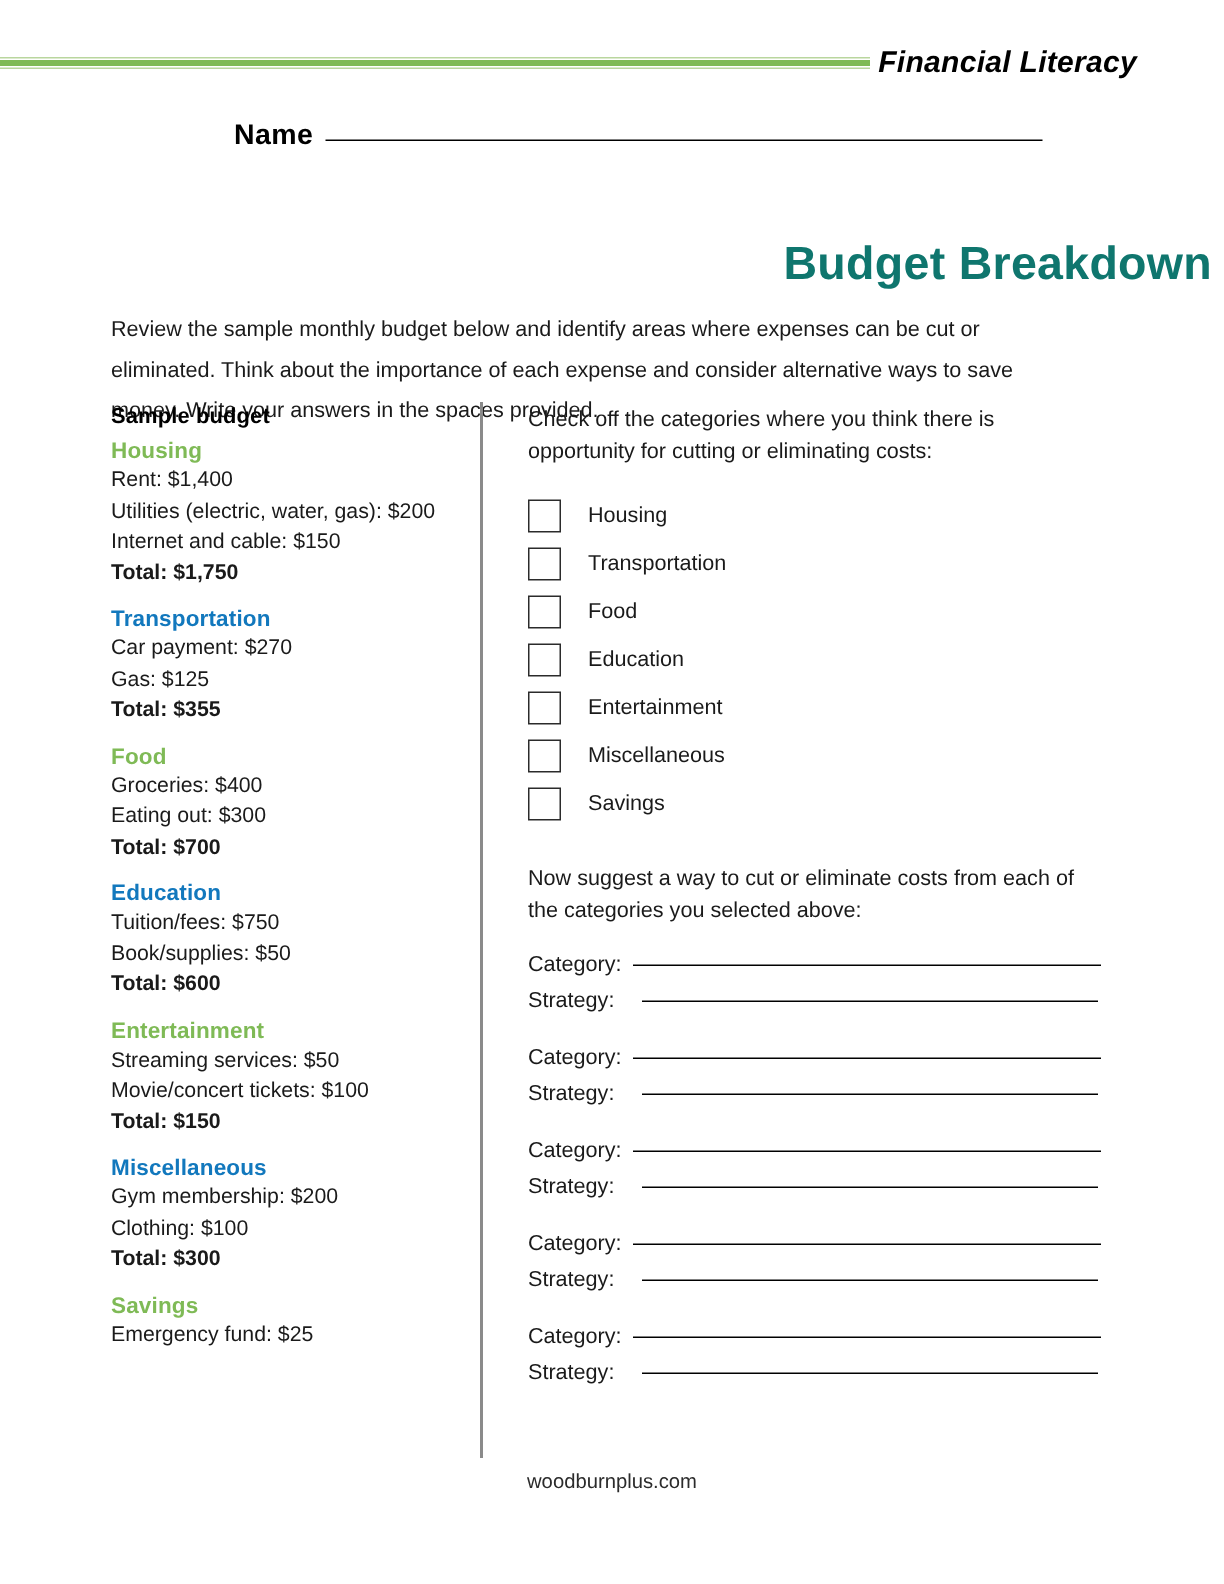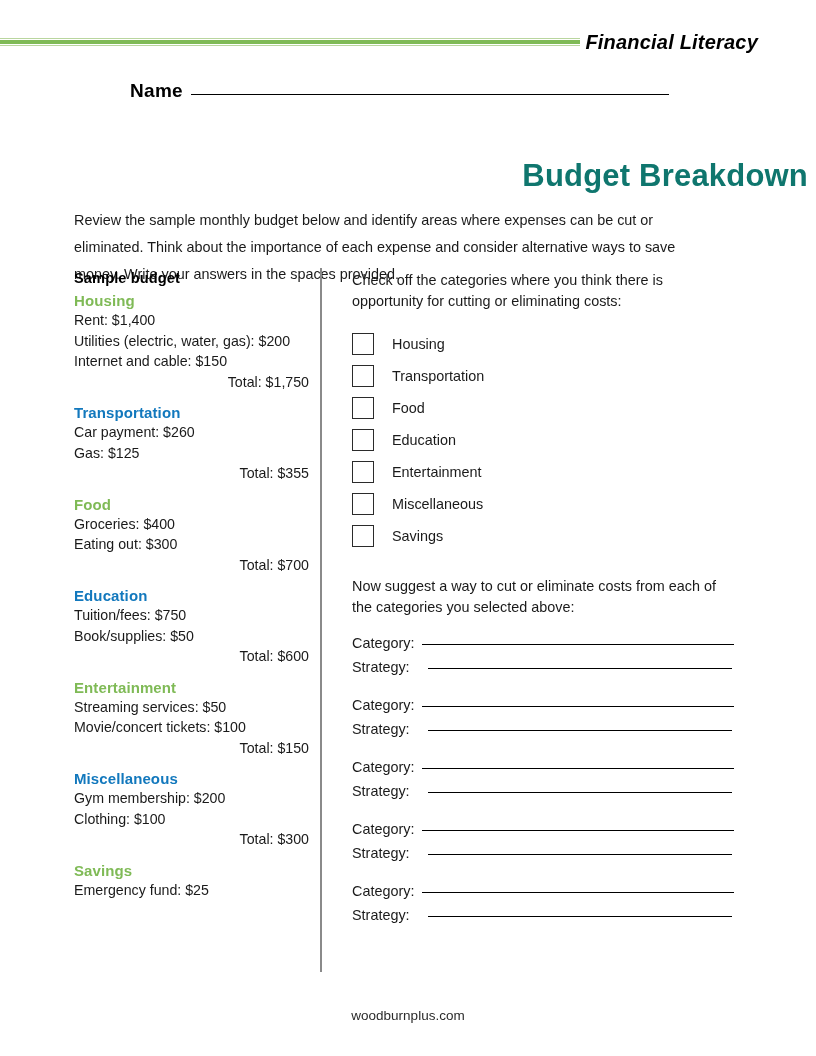--- a/index.html
+++ b/index.html
@@ -50,21 +50,21 @@
     font-weight: bold;
     font-style: italic;
     letter-spacing: 0.2px;
     color: #000000;
     white-space: nowrap;
   }
 
   
   .name-row {
     position: absolute;
-    left: 130px;
+    left: 156px;
     top: 80px;
     display: flex;
     align-items: baseline;
     justify-content: space-between;
   }
   .name-label {
     font-size: 19px;
     font-weight: bold;
     color: #000;
     letter-spacing: 0.3px;
@@ -136,23 +136,22 @@
   .group-name.green { color: #7fba56; }
   .group-name.blue { color: #1278bd; }
   .budget-item {
     font-size: 14.2px;
     line-height: 20.5px;
     color: #1a1a1a;
   }
   .budget-total {
     font-size: 14.2px;
     line-height: 20.5px;
-    font-weight: normal;
-    color: #1a1a1a;
-    text-align: right;
+    font-weight: bold;
+    color: #1a1a1a;
   }
 
   
   .right-col {
     position: absolute;
     left: 352px;
     top: 270px;
     width: 382px;
   }
   .prompt-text {
@@ -209,21 +208,21 @@
   }
   .answer-row.category .answer-label { width: 66px; }
   .answer-row.strategy .answer-label { width: 66px; }
   .answer-row.category .answer-line { margin-left: 4px; margin-right: 0px; }
   .answer-row.strategy .answer-line { margin-left: 10px; margin-right: 2px; }
 
   
   .footer {
     position: absolute;
     left: 0;
-    top: 1008px;
+    top: 980px;
     width: 816px;
     text-align: center;
     font-size: 13.5px;
     color: #2b2b2b;
   }
 </style>
 </head>
 <body>
 
 <div class="header-rule-wrap">
@@ -249,21 +248,21 @@
   <div id="budget-groups">
       <div class="budget-group">
         <div class="group-name green">Housing</div>
         <div class="budget-item">Rent: $1,400</div>
         <div class="budget-item">Utilities (electric, water, gas): $200</div>
         <div class="budget-item">Internet and cable: $150</div>
         <div class="budget-total">Total: $1,750</div>
       </div>
       <div class="budget-group">
         <div class="group-name blue">Transportation</div>
-        <div class="budget-item">Car payment: $260</div>
+        <div class="budget-item">Car payment: $270</div>
         <div class="budget-item">Gas: $125</div>
         <div class="budget-total">Total: $355</div>
       </div>
       <div class="budget-group">
         <div class="group-name green">Food</div>
         <div class="budget-item">Groceries: $400</div>
         <div class="budget-item">Eating out: $300</div>
         <div class="budget-total">Total: $700</div>
       </div>
       <div class="budget-group">

